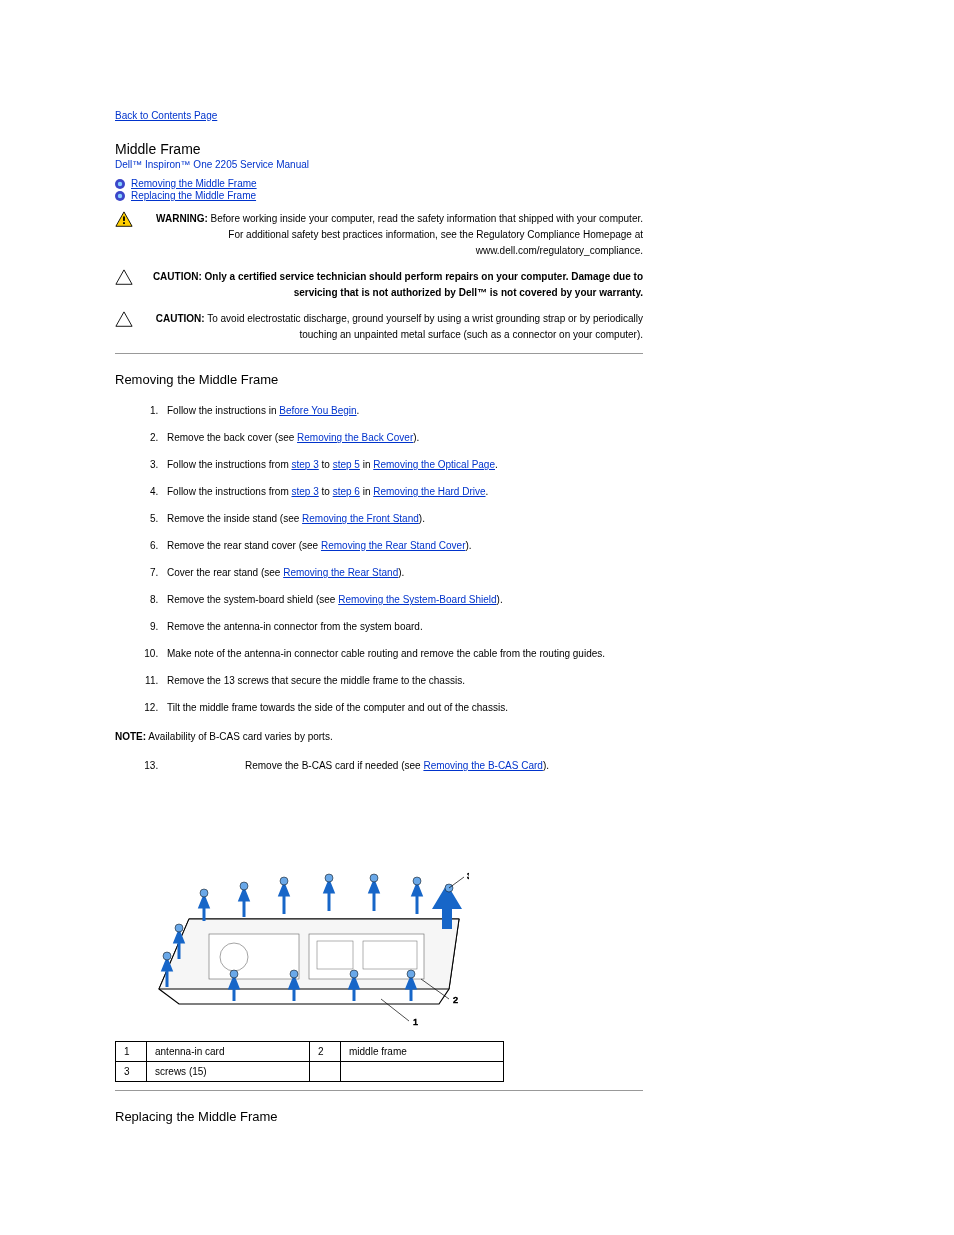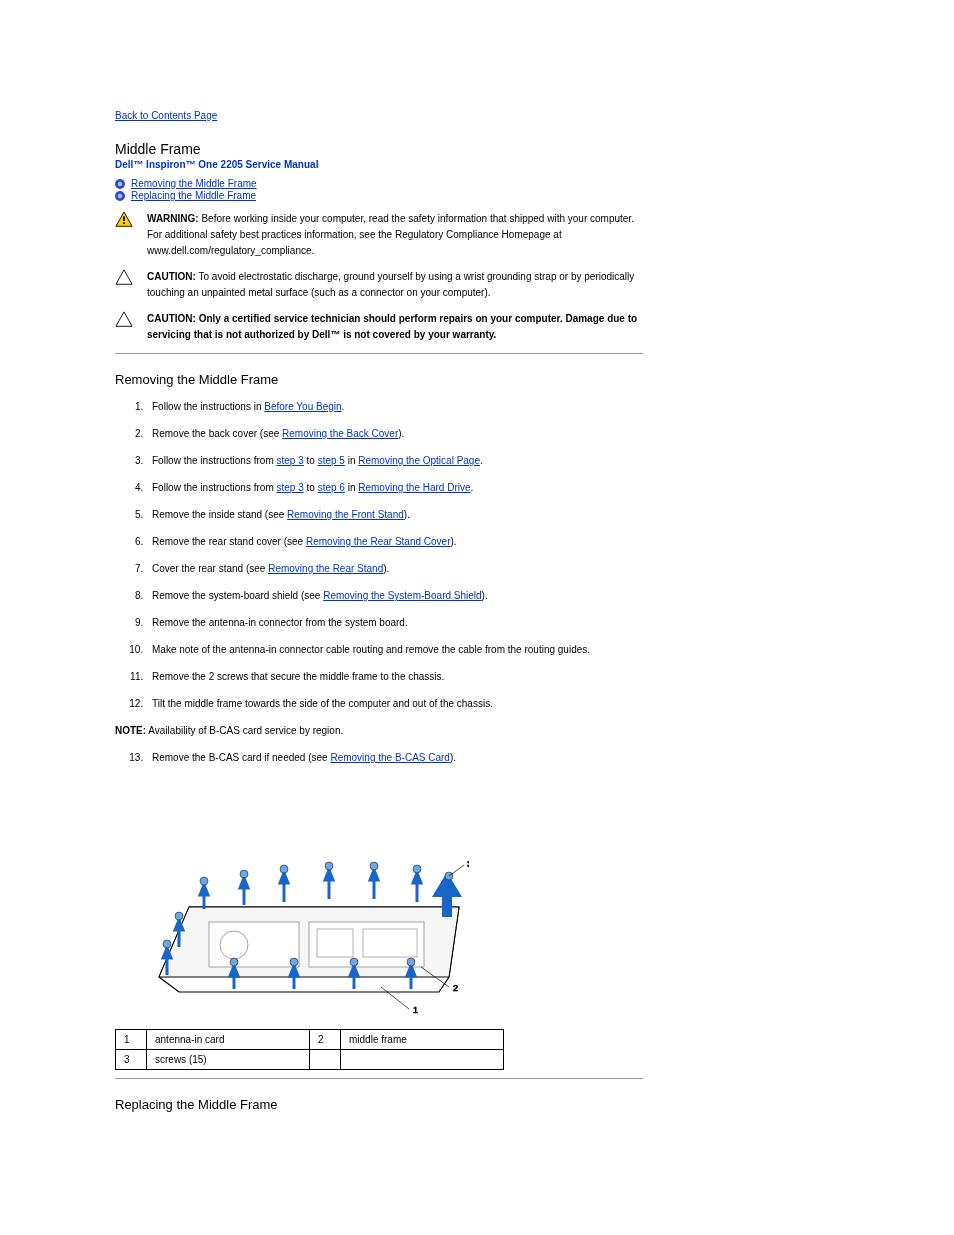--- a/index.html
+++ b/index.html
@@ -23,21 +23,21 @@
     font-size: 10px;
     margin-bottom: 20px;
   }
   h1 {
     font-size: 14px;
     font-weight: normal;
     margin: 10px 0 2px 0;
   }
   .subtitle {
     font-size: 10px;
-    font-weight: bold;
+    font-weight: normal;
     color: #0033cc;
     margin-bottom: 8px;
   }
   .toc {
     margin: 4px 0 10px 0;
   }
   .toc-item {
     display: flex;
     align-items: center;
     margin: 1px 0;
@@ -56,36 +56,37 @@
   }
   .notice-icon {
     width: 18px;
     flex-shrink: 0;
     margin-right: 14px;
     margin-top: 0;
   }
   .notice-text {
     flex: 1;
     line-height: 1.6;
+    text-align: right;
   }
   .notice-text b {
     font-weight: bold;
   }
   hr {
     border: none;
     border-top: 1px solid #999;
     margin: 8px 0 16px 0;
   }
   h2 {
     font-size: 13px;
     font-weight: normal;
     margin: 18px 0 10px 0;
   }
   ol {
-    margin: 1px;
+    margin: 16px;
     padding-left: 30px;
   }
   ol li {
     margin: 12px 0;
     font-size: 10px;
     line-height: 1.5;
     padding-left: 6px;
   }
   .note-inline {
     margin: 14px 0 14px 0;
@@ -111,20 +112,21 @@
   }
   table.parts td.num {
     width: 14px;
     text-align: left;
   }
   table.parts td.label {
     width: 146px;
   }
   .last-ol {
     padding-left: 30px;
+    text-align: center;
   }
 </style>
 </head>
 <body>
 
 <div class="page">
 
   <div class="back-link">
     <a href="#">Back to Contents Page</a>
   </div>
@@ -168,58 +170,58 @@
   </div>
 
   <div class="notice">
     <span class="notice-icon">
       <svg viewBox="0 0 20 18">
           <polygon points="10,1 19,17 1,17" fill="#fff" stroke="#000" stroke-width="1"></polygon>
         </svg>
     </span>
     <div class="notice-text">
       <b>CAUTION:</b>
-      <span>To avoid electrostatic discharge, ground yourself by using a wrist grounding strap or by periodically touching an unpainted metal surface (such as a connector on your computer).</span>
+      <b>Only a certified service technician should perform repairs on your computer. Damage due to servicing that is not authorized by Dell™ is not covered by your warranty.</b>
     </div>
   </div>
 
   <div class="notice">
     <span class="notice-icon">
       <svg viewBox="0 0 20 18">
           <polygon points="10,1 19,17 1,17" fill="#fff" stroke="#000" stroke-width="1"></polygon>
         </svg>
     </span>
     <div class="notice-text">
       <b>CAUTION:</b>
-      <b>Only a certified service technician should perform repairs on your computer. Damage due to servicing that is not authorized by Dell™ is not covered by your warranty.</b>
+      <span>To avoid electrostatic discharge, ground yourself by using a wrist grounding strap or by periodically touching an unpainted metal surface (such as a connector on your computer).</span>
     </div>
   </div>
 
   <hr>
 
   <h2>Removing the Middle Frame</h2>
 
   <ol>
     <li><span>Follow the instructions in </span><a href="#">Before You Begin</a><span>.</span></li>
     <li><span>Remove the back cover (see </span><a href="#">Removing the Back Cover</a><span>).</span></li>
     <li><span>Follow the instructions from </span><a href="#">step 3</a><span> to </span><a href="#">step 5</a><span> in </span><a href="#">Removing the Optical Page</a><span>.</span></li>
     <li><span>Follow the instructions from </span><a href="#">step 3</a><span> to </span><a href="#">step 6</a><span> in </span><a href="#">Removing the Hard Drive</a><span>.</span></li>
     <li><span>Remove the inside stand (see </span><a href="#">Removing the Front Stand</a><span>).</span></li>
     <li><span>Remove the rear stand cover (see </span><a href="#">Removing the Rear Stand Cover</a><span>).</span></li>
     <li><span>Cover the rear stand (see </span><a href="#">Removing the Rear Stand</a><span>).</span></li>
     <li><span>Remove the system-board shield (see </span><a href="#">Removing the System-Board Shield</a><span>).</span></li>
     <li><span>Remove the antenna-in connector from the system board.</span></li>
     <li><span>Make note of the antenna-in connector cable routing and remove the cable from the routing guides.</span></li>
-    <li><span>Remove the 2 screws that secure the middle frame to the chassis.</span></li>
+    <li><span>Remove the 13 screws that secure the middle frame to the chassis.</span></li>
     <li><span>Tilt the middle frame towards the side of the computer and out of the chassis.</span></li>
   </ol>
 
   <div class="note-inline">
     <b>NOTE:</b>
-    <span>Availability of B-CAS card service by region.</span>
+    <span>Availability of B-CAS card varies by ports.</span>
   </div>
 
   <ol start="13" class="last-ol">
     <li><span>Remove the B-CAS card if needed (see </span><a href="#">Removing the B-CAS Card</a><span>).</span></li>
   </ol>
 
   <div class="diagram">
     <svg viewBox="0 0 320 240">
 
       <polygon points="10,200 40,130 310,130 300,200 290,215 30,215" fill="#fff" stroke="#000" stroke-width="1.2"></polygon>

